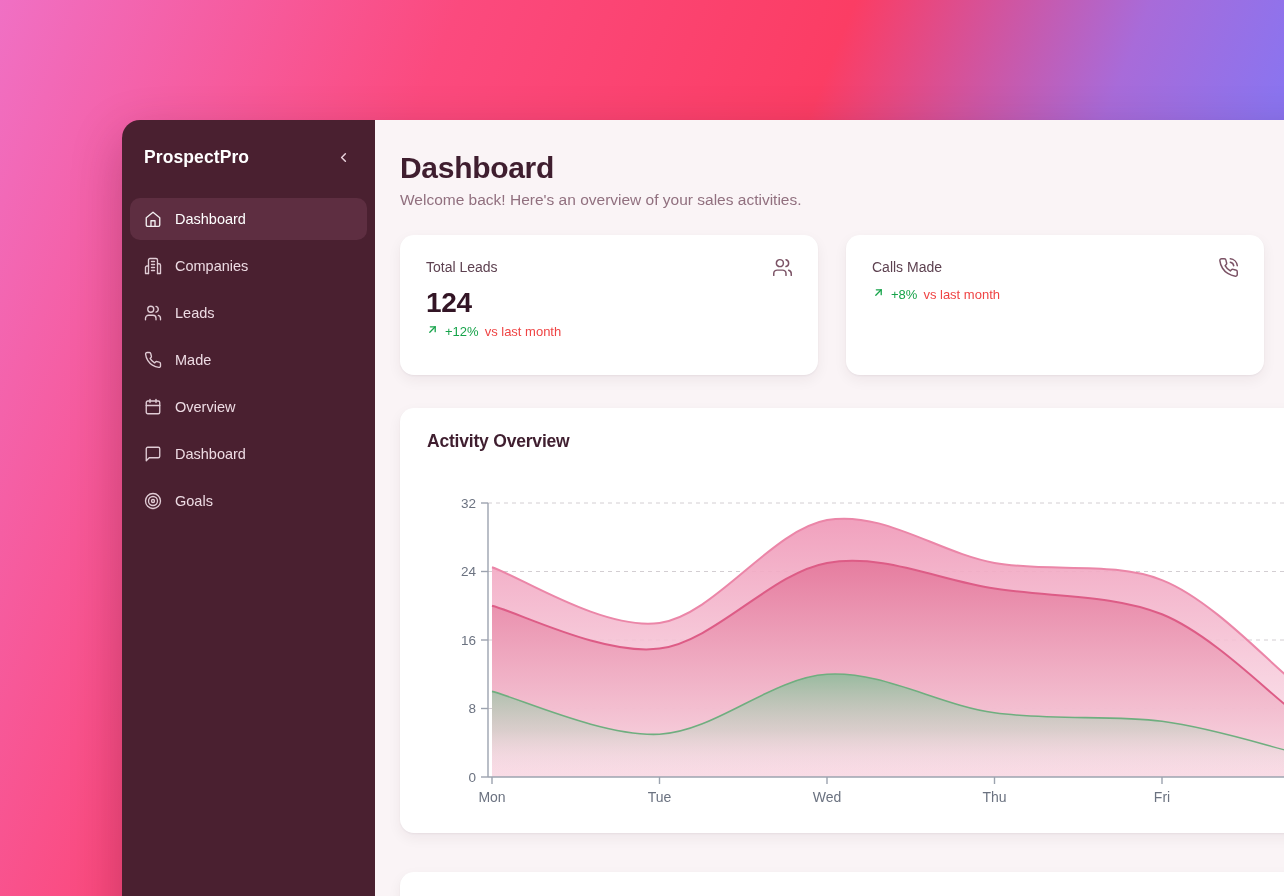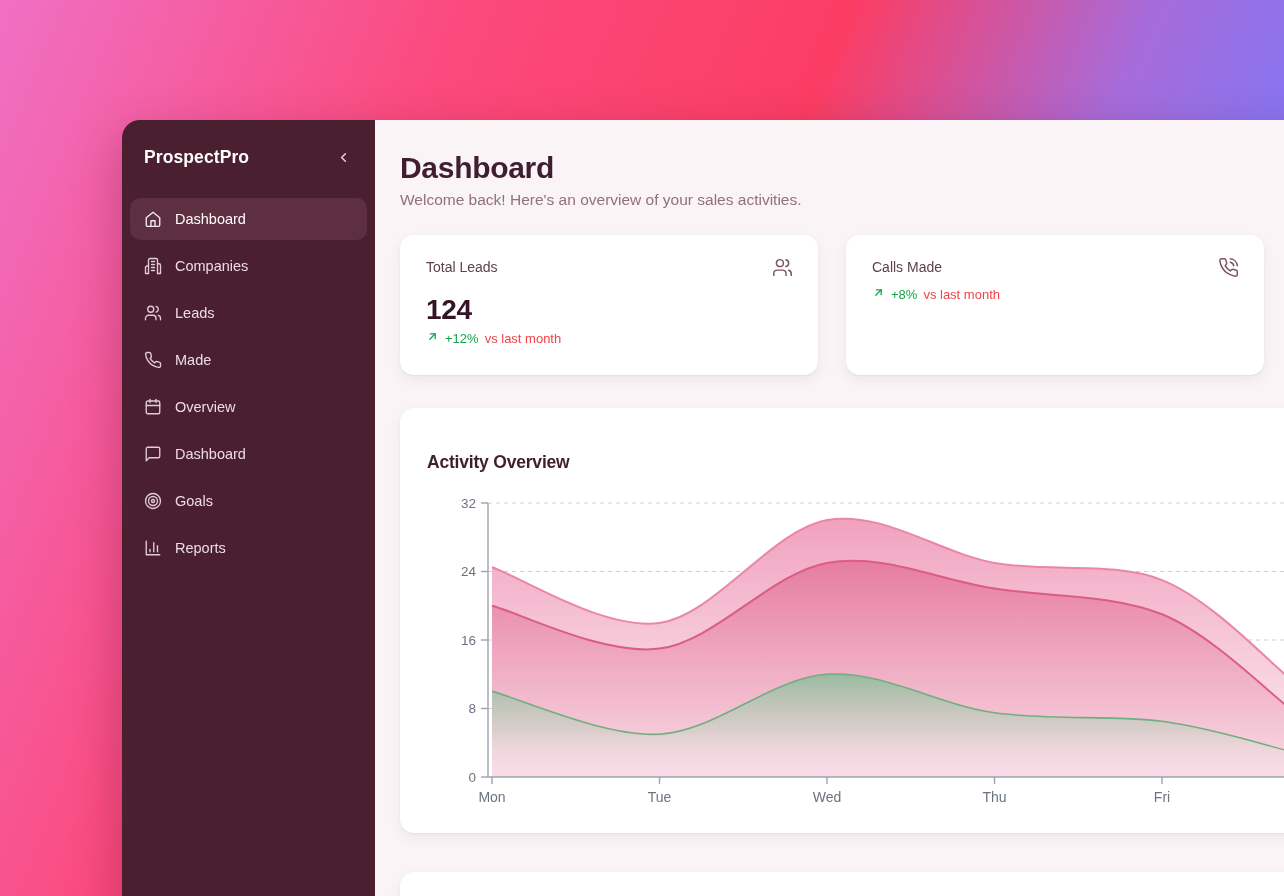--- a/index.html
+++ b/index.html
@@ -44,33 +44,33 @@
   .stats {
     margin-top:25px; display:grid; grid-template-columns:repeat(3,418px); gap:28px;
   }
   .card {
     background:#ffffff; border-radius:14px; height:140px; padding:24px 25px 0 26px;
     box-shadow:0 1px 2px rgba(46,16,33,.05), 0 5px 14px rgba(46,16,33,.06);
   }
   .card-top { display:flex; align-items:flex-start; justify-content:space-between; }
   .card-label { font-size:14px; color:#5d4150; }
   .card-icon { color:#7b5265; margin-top:-2px; }
-  .card-value { margin-top:12px; font-size:28px; font-weight:700; color:#331525; letter-spacing:-.3px; }
+  .card-value { margin-top:5px; font-size:28px; font-weight:700; color:#331525; letter-spacing:-.3px; }
   .card-change { margin-top:4px; display:flex; align-items:center; gap:6px; font-size:13px; }
   .change-pct { color:#16a34a; }
   .change-suffix { color:#ef4444; }
   .trend-icon { color:#16a34a; }
   
   .chart-card {
     position:relative; margin-top:33px; width:1310px; height:425px;
     background:#ffffff; border-radius:14px;
     box-shadow:0 1px 2px rgba(46,16,33,.05), 0 5px 14px rgba(46,16,33,.06);
   }
   .chart-title {
-    position:absolute; left:27px; top:44px;
+    position:absolute; left:27px; top:23px;
     font-size:17.5px; font-weight:700; color:#3f1e2f; letter-spacing:-.2px;
   }
   .chart-svg { position:absolute; left:0; top:0; }
   
   .bottom-card {
     margin-top:39px; width:1310px; height:120px;
     background:#ffffff; border-radius:14px;
     box-shadow:0 1px 2px rgba(46,16,33,.05), 0 5px 14px rgba(46,16,33,.06);
   }
 </style>
@@ -139,29 +139,20 @@
             </svg>
             <span>Dashboard</span>
           </div>
           <div class="nav-item">
             <svg class="" width="18" height="18" viewBox="0 0 24 24" fill="none" stroke="currentColor" stroke-width="1.8" stroke-linecap="round" stroke-linejoin="round">
               <circle cx="12" cy="12" r="10"></circle>
               <circle cx="12" cy="12" r="6"></circle>
               <circle cx="12" cy="12" r="2"></circle>
             </svg>
             <span>Goals</span>
-          </div>
-          <div class="nav-item">
-            <svg class="" width="18" height="18" viewBox="0 0 24 24" fill="none" stroke="currentColor" stroke-width="1.8" stroke-linecap="round" stroke-linejoin="round">
-              <path d="M3 3v18h18"></path>
-              <path d="M18 17V9"></path>
-              <path d="M13 17V5"></path>
-              <path d="M8 17v-3"></path>
-            </svg>
-            <span>Reports</span>
           </div>
         </nav>
     </aside>
 
     <main class="main">
       <h1 class="page-title">Dashboard</h1>
       <p class="page-subtitle">Welcome back! Here's an overview of your sales activities.</p>
 
       <div class="stats" id="stats">
           <div class="card">

